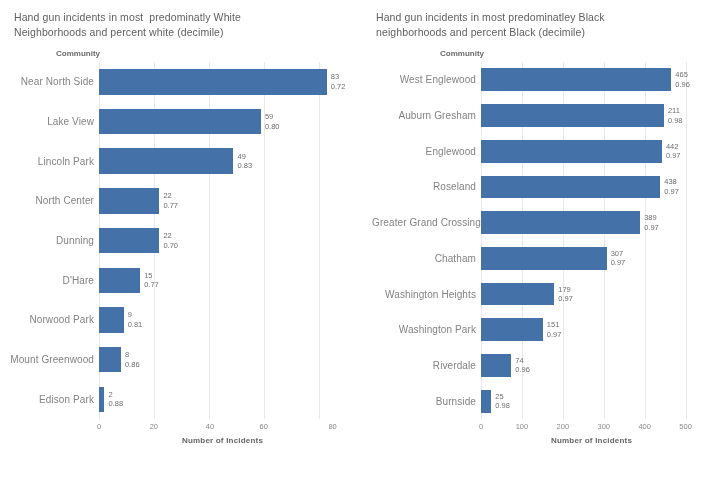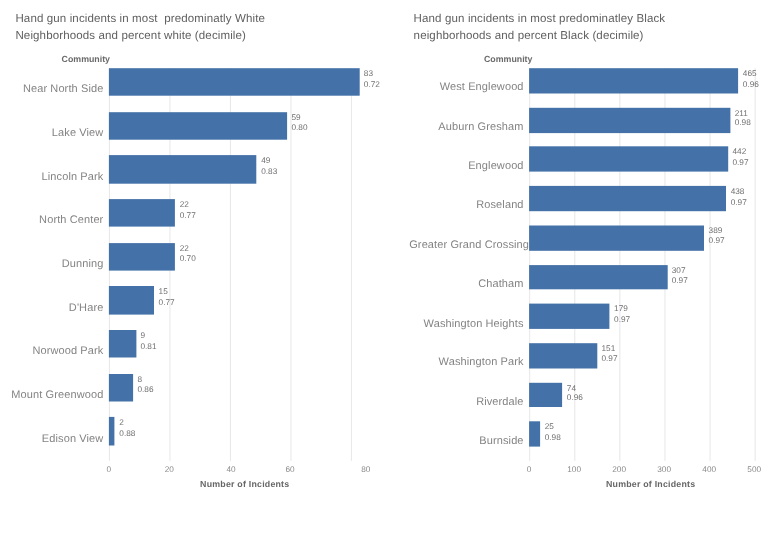--- a/index.html
+++ b/index.html
@@ -98,21 +98,21 @@
     letter-spacing: 0.1px;
   }
   .panel-left  .cat-label { width: 91px; }
   .panel-right .cat-label { width: 109px; }
 
   .bar-wrap {
     position: relative;
     flex: 1 1 auto;
     height: 100%;
     display: flex;
-    align-items: flex-start;
+    align-items: center;
   }
   .bar {
     height: 64%;
     background: #4472a8;
     min-width: 1px;
   }
   .bar-values {
     margin-left: 4px;
     font-size: 7.5px;
     line-height: 9.5px;
@@ -243,21 +243,21 @@
             <div class="cat-label">Mount Greenwood</div>
             <div class="bar-wrap">
               <div class="bar" style="width: 21.9556px; background: rgb(68, 114, 168);"></div>
               <div class="bar-values">
                 <span class="v-count">8</span>
                 <span class="v-pct">0.86</span>
               </div>
             </div>
           </div>
           <div class="row">
-            <div class="cat-label">Edison View</div>
+            <div class="cat-label">Edison Park</div>
             <div class="bar-wrap">
               <div class="bar" style="width: 5.48889px; background: rgb(68, 114, 168);"></div>
               <div class="bar-values">
                 <span class="v-count">2</span>
                 <span class="v-pct">0.88</span>
               </div>
             </div>
           </div>
         </div>
     </div>

